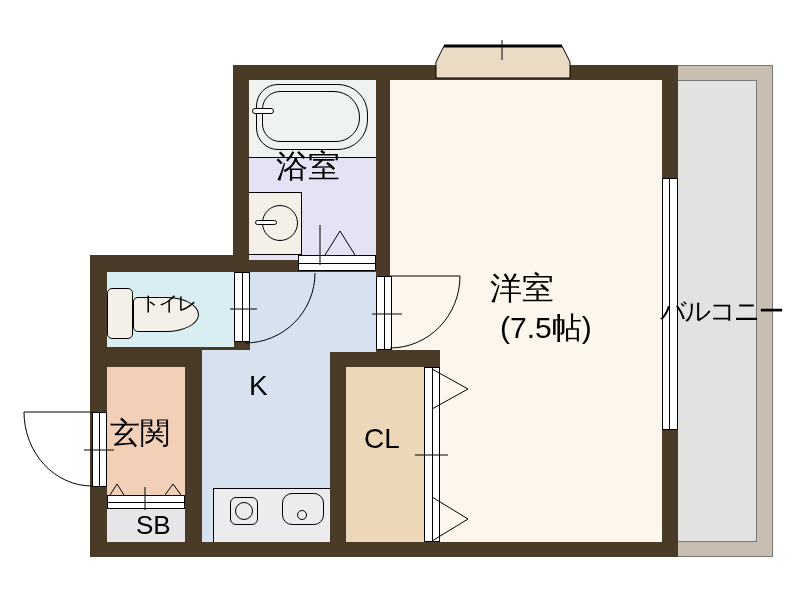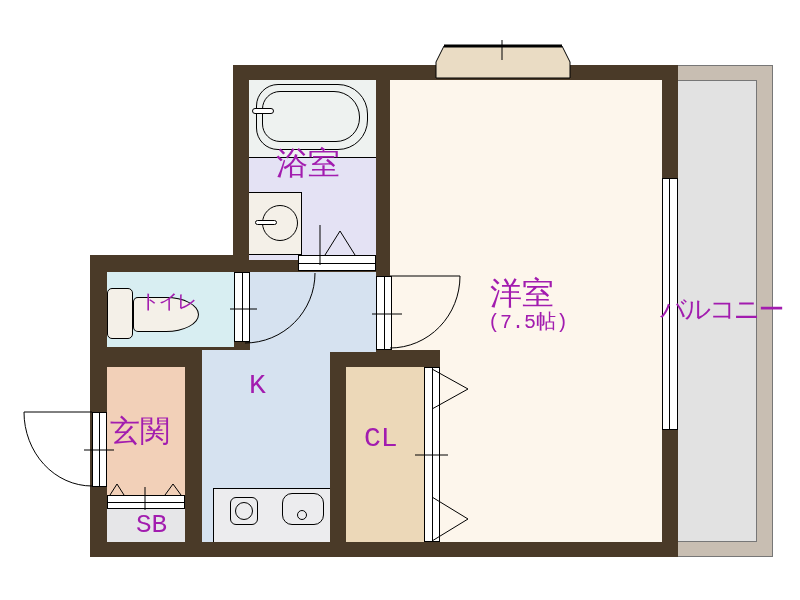--- a/index.html
+++ b/index.html
@@ -1,19 +1,19 @@
 <!DOCTYPE html>
 <html><head>
 <meta charset="utf-8">
 <style>
   html, body { margin:0; padding:0; background:#ffffff; }
   body { width:800px; height:600px; position:relative; overflow:hidden; font-family:"DejaVu Sans", sans-serif; }
   .abs { position:absolute; box-sizing:border-box; }
   .wall { background:#4a3a28; }
-  .label { position:absolute; color:#a21caf; font-family:Liberation Mono, monospace; white-space:nowrap; line-height:1; }
+  .label { position:absolute; color:#000000; font-family:Liberation Sans, sans-serif; white-space:nowrap; line-height:1; }
   .win { background:#fff; border:1px solid #000; }
   svg { position:absolute; overflow:visible; }
 </style>
 </head>
 <body>
 
 <div class="abs" style="left:676px;top:65px;width:97px;height:492px;background:#c8beb2;border:1px solid #777;"></div>
 <div class="abs" style="left:676px;top:80px;width:81px;height:462px;background:#e2e2e2;border:1px solid #777;border-left:none;"></div>
 
 <div class="abs wall" style="left:233px;top:65px;width:445px;height:492px;"></div>
@@ -92,22 +92,22 @@
 <span class="label" style="left:108px;top:512px;font-size:26px;padding-left:28px;">SB</span>
 
 <div class="abs win" style="left:92px;top:412px;width:15px;height:75px;"></div>
 <div class="abs" style="left:99px;top:412px;width:1px;height:75px;background:#000;"></div>
 <svg style="left:22px;top:412px;" width="72" height="76">
   <line x1="2" y1="0" x2="70" y2="0" stroke="#000" stroke-width="1"></line>
   <path d="M2,0 A68,74 0 0 0 70,74" fill="none" stroke="#000" stroke-width="1"></path>
   <line x1="62" y1="38" x2="92" y2="38" stroke="#000" stroke-width="1"></line>
 </svg>
 
-<span class="label" style="left:490px;top:280px;font-size:32px;">洋室</span>
-<span class="label" style="left:488px;top:313px;font-size:20px;">(7.5帖)</span>
+<span class="label" style="left:490px;top:272px;font-size:32px;">洋室</span>
+<span class="label" style="left:500px;top:313px;font-size:30px;">(7.5帖)</span>
 
 <div class="abs win" style="left:662px;top:178px;width:16px;height:252px;"></div>
 <div class="abs" style="left:669px;top:178px;width:1px;height:252px;background:#000;"></div>
 <span class="label" style="left:660px;top:298px;font-size:26px;letter-spacing:-2px;">バルコニー</span>
 
 <svg style="left:434px;top:40px;" width="140" height="40">
   <polygon points="2,38 2,22 10,6 128,6 136,22 136,38" fill="#eadcc4" stroke="#000" stroke-width="1"></polygon>
   <line x1="10" y1="6" x2="128" y2="6" stroke="#000" stroke-width="3"></line>
   <line x1="68" y1="0" x2="68" y2="20" stroke="#000" stroke-width="1"></line>
 </svg>

